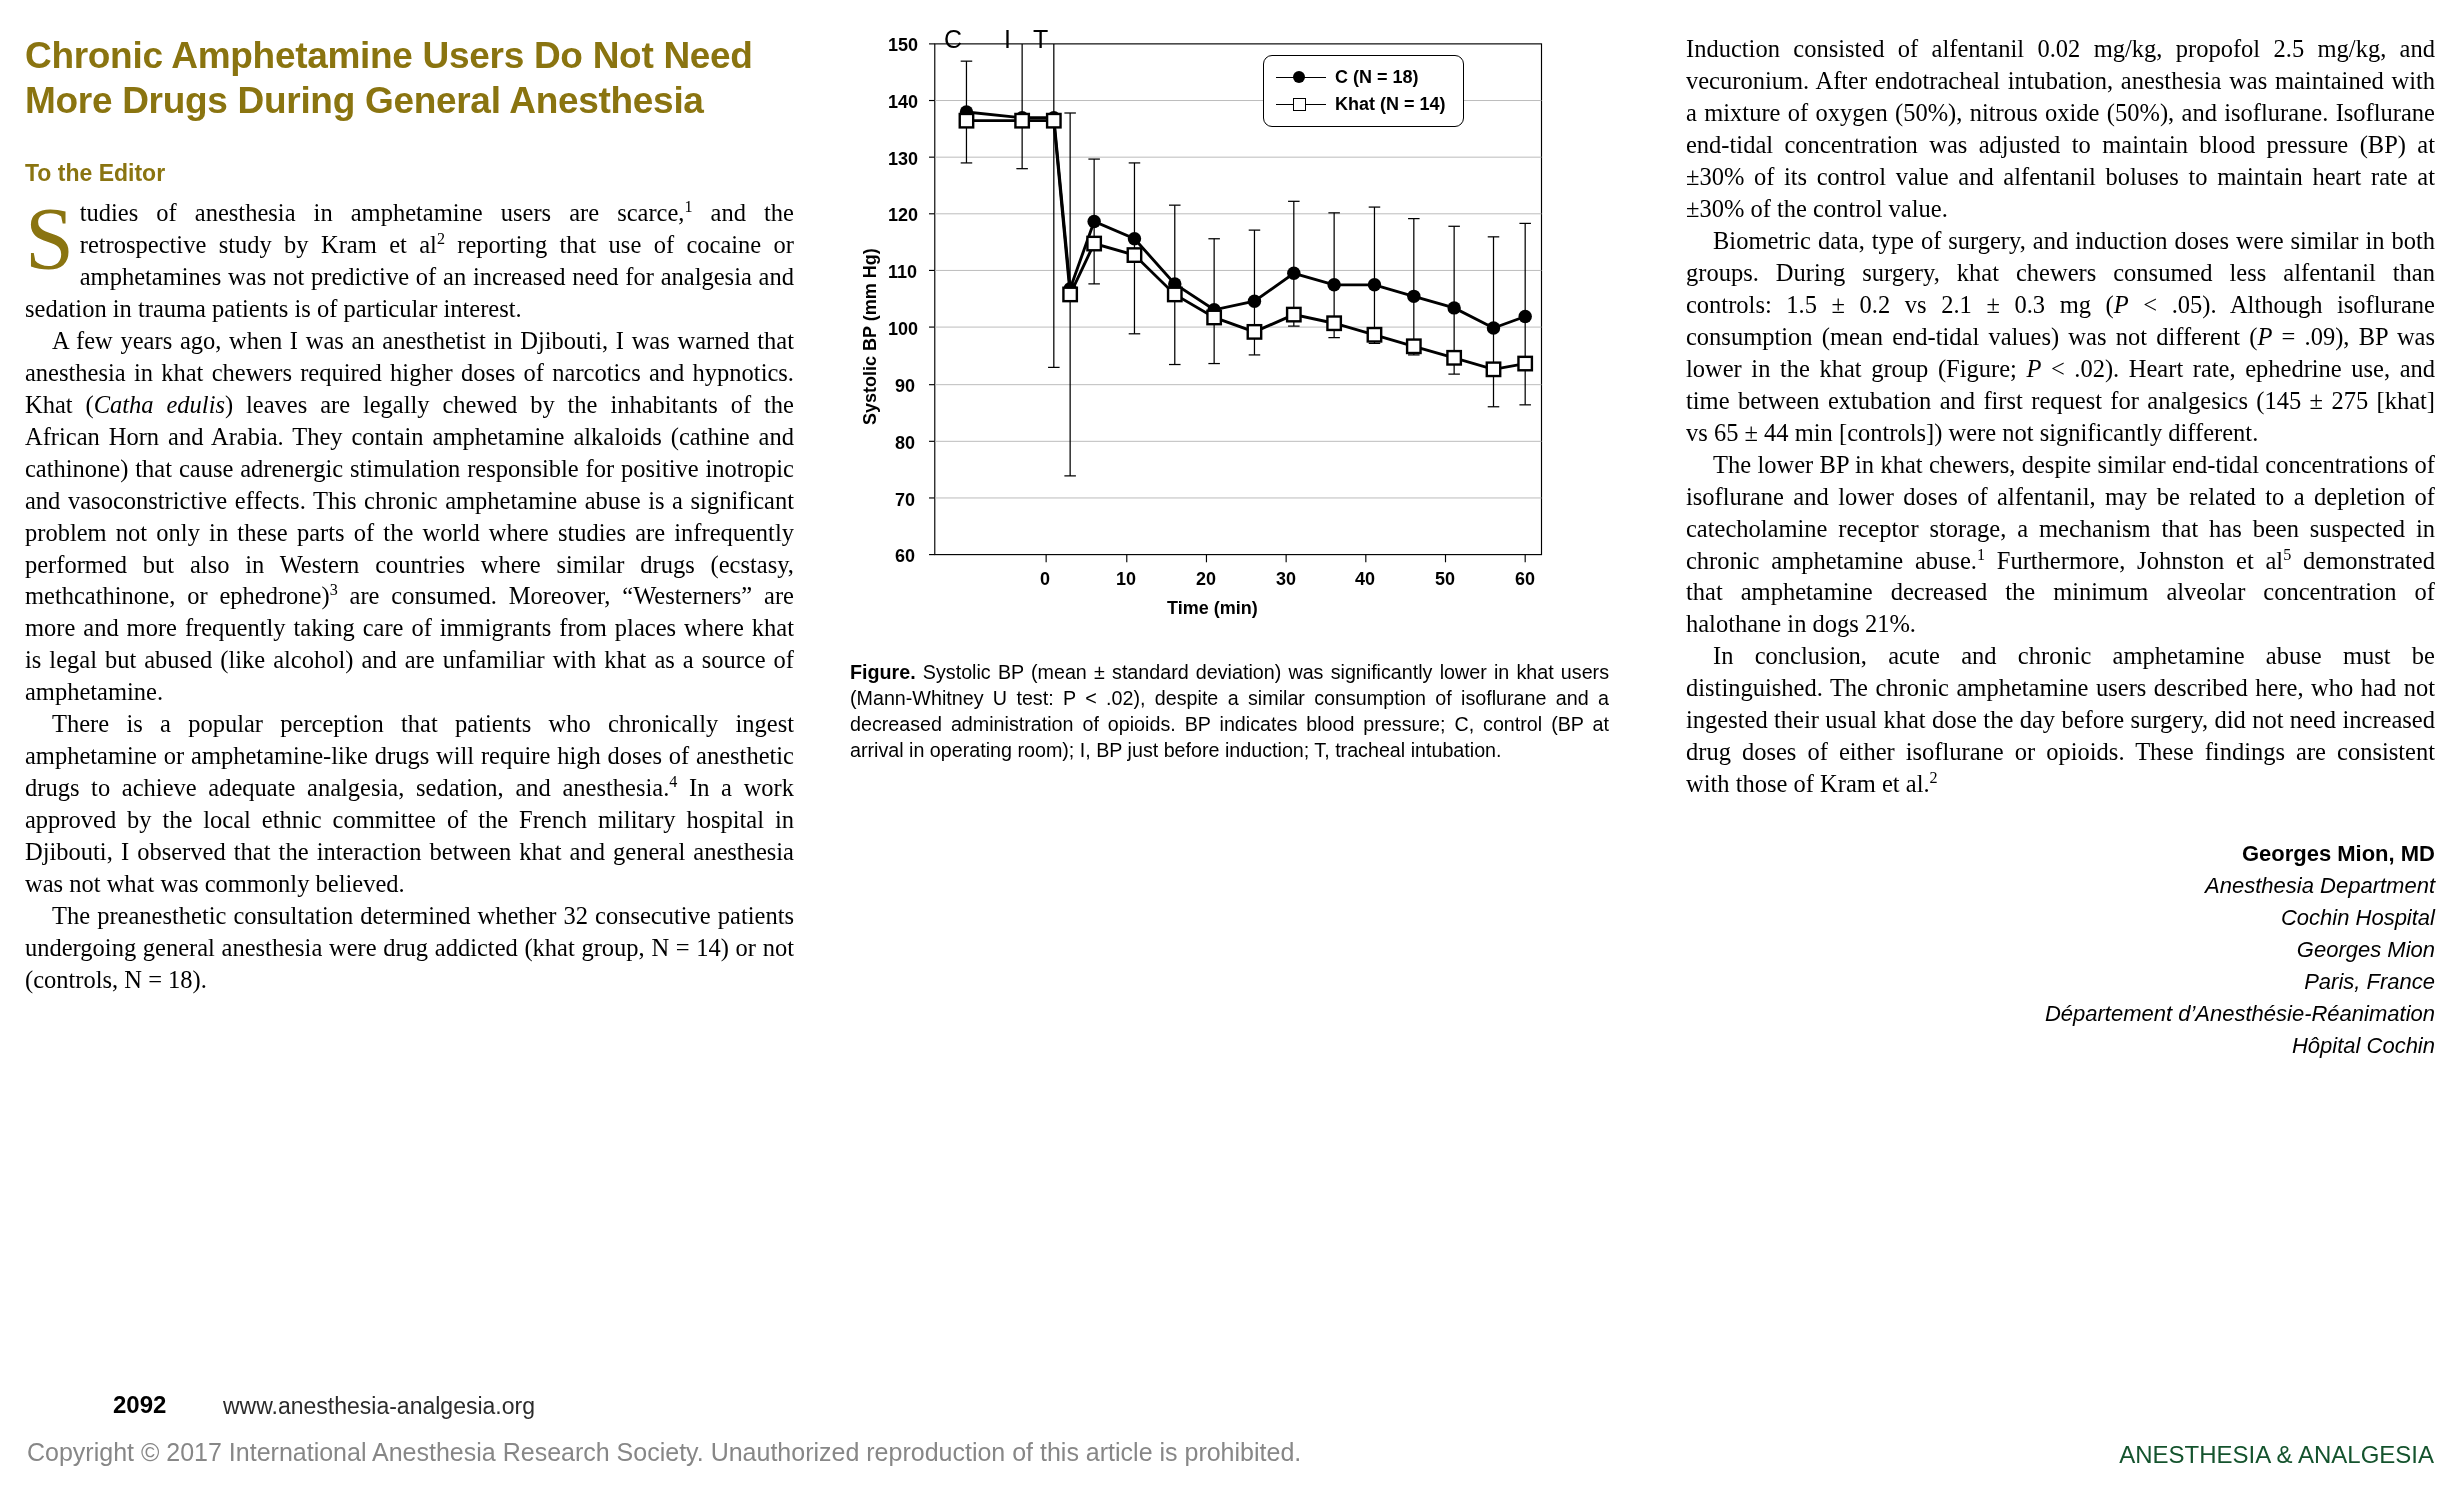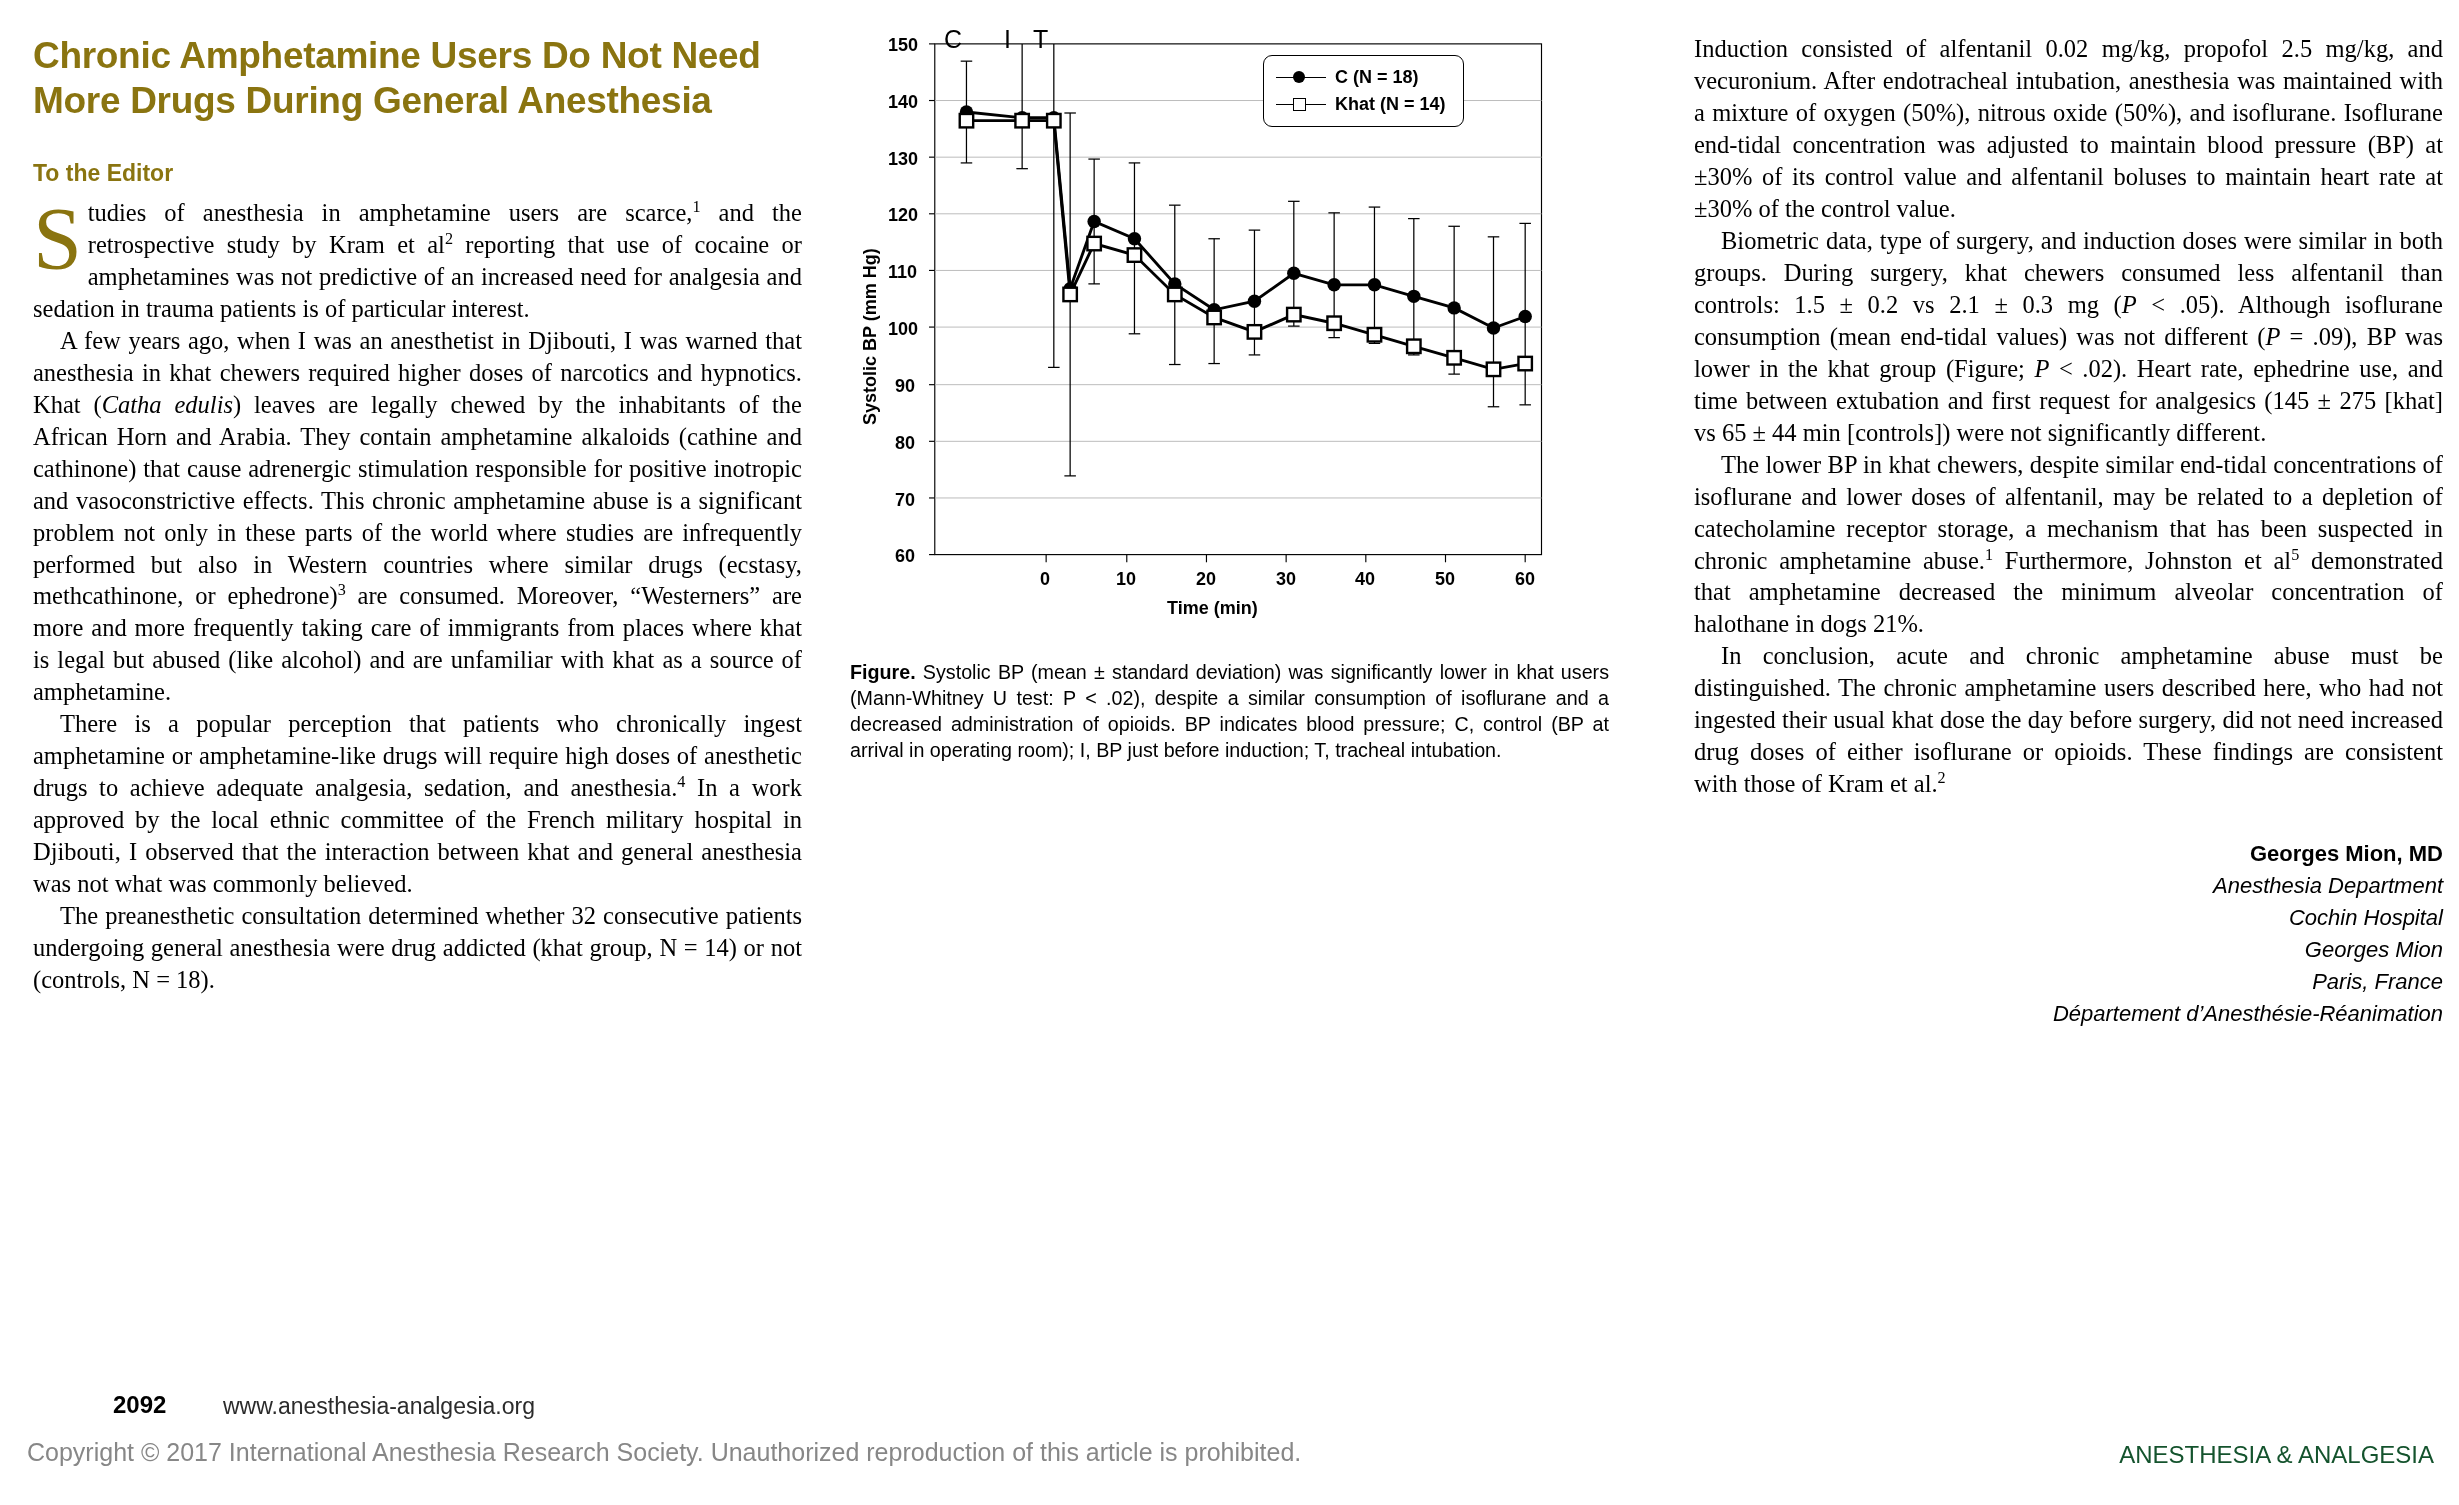--- a/index.html
+++ b/index.html
@@ -18,21 +18,20 @@
   .page {
     position: relative;
     width: 2459px;
     height: 1505px;
   }
 
   
   .col {
     position: absolute;
     top: 33px;
-    margin-left: 8px;
   }
   .col-left {
     left: 25px;
     width: 769px;
   }
   .col-right {
     left: 1686px;
     width: 749px;
   }
 
@@ -479,20 +478,21 @@
       isoflurane or opioids. These findings are consistent with those of Kram et al.<sup>2</sup>
     </p>
 
     <div class="signature">
       <div class="name">Georges Mion, MD</div>
       <div class="affil">Anesthesia Department</div>
       <div class="affil">Cochin Hospital</div>
       <div class="affil">Georges Mion</div>
       <div class="affil">Paris, France</div>
       <div class="affil">Département d’Anesthésie-Réanimation</div>
+      <div class="affil">Hôpital Cochin</div>
     </div>
   </div>
 
   <div class="footer-pageno">2092</div>
   <div class="footer-url">www.anesthesia-analgesia.org</div>
   <div class="copyright">Copyright © 2017 International Anesthesia Research Society. Unauthorized reproduction of this article is prohibited.</div>
   <div class="journal-name">ANESTHESIA &amp; ANALGESIA</div>
 
 </div>
 

